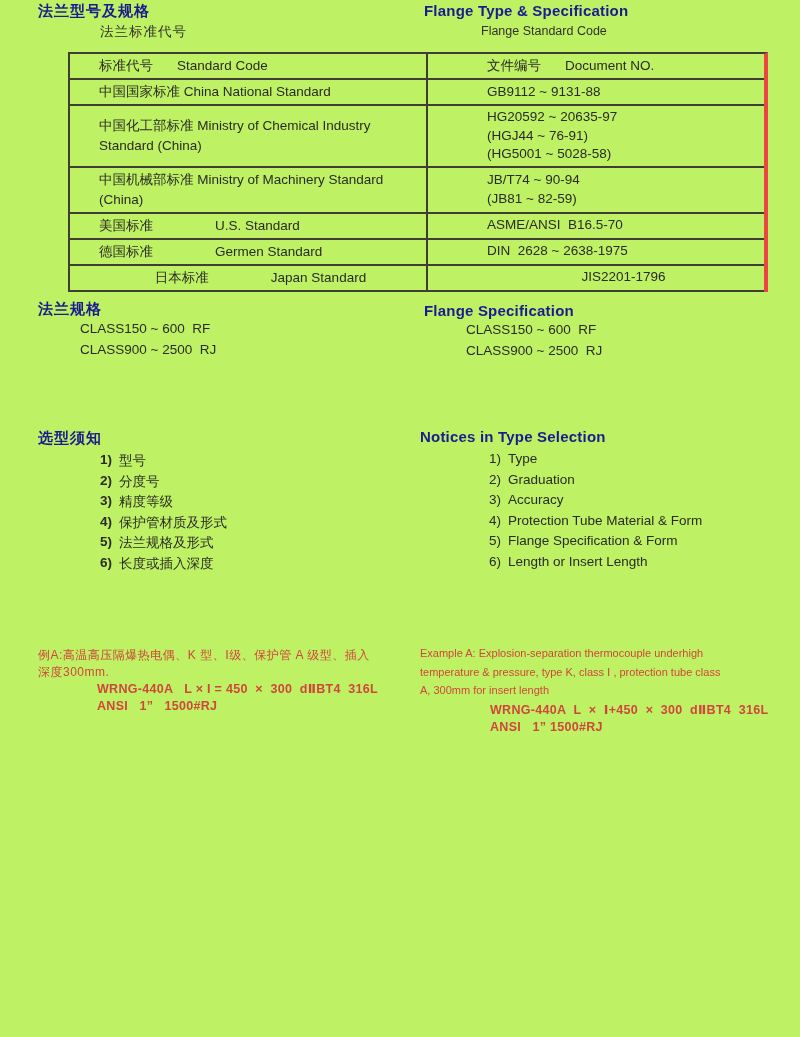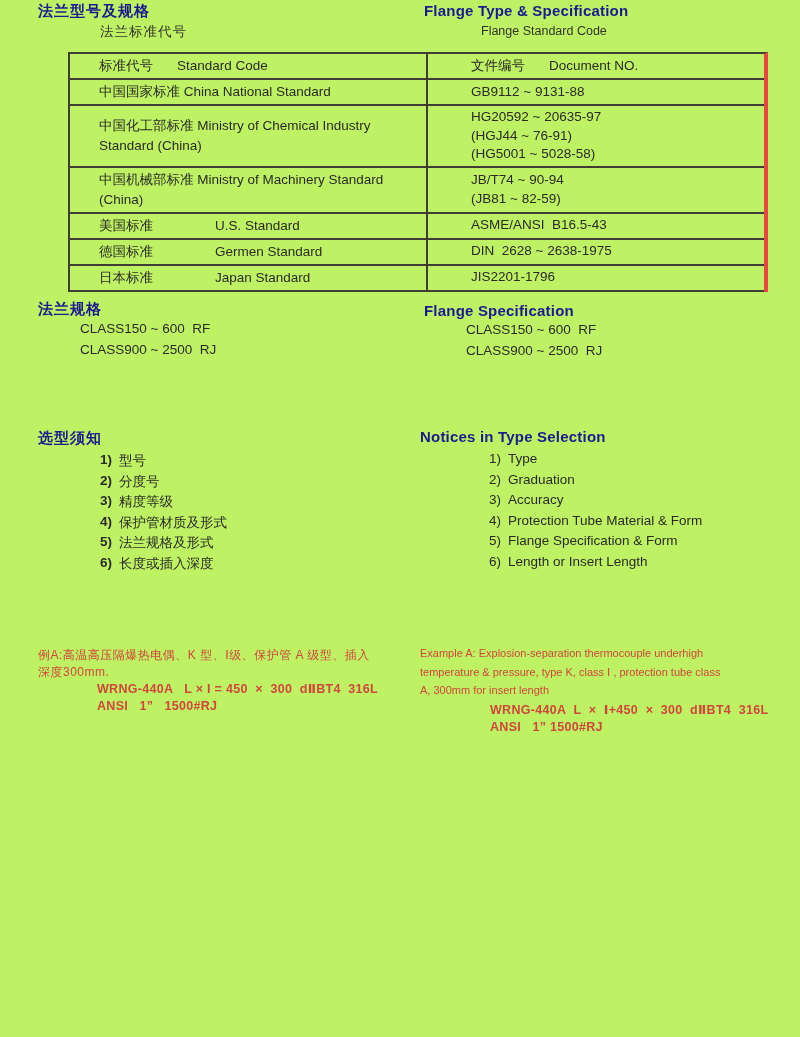--- a/index.html
+++ b/index.html
@@ -36,21 +36,21 @@
   .std-row {
     display: flex;
     border-bottom: 2px solid #403e34;
   }
   .cell {
     display: flex;
     flex-direction: column;
     justify-content: center;
   }
   .c1 { width: 356px; padding: 2px 4px 2px 29px; }
-  .c2 { flex: 1; padding: 2px 4px 2px 43px; border-left: 2px solid #403e34; }
+  .c2 { flex: 1; padding: 2px 4px 2px 59px; border-left: 2px solid #403e34; }
   .h-row { min-height: 20px; }
   .r-21 { min-height: 21px; }
   .r-55 { min-height: 55px; }
   .r-42 { min-height: 42px; }
   .r-23 { min-height: 23px; }
   .line { line-height: 18.5px; white-space: pre; }
   .c1 .line { line-height: 20px; white-space: normal; }
   .gap-head { display: inline-block; margin-left: 24px; }
   .gap-wide { display: inline-block; margin-left: 62px; }
 
@@ -118,34 +118,34 @@
         <div class="line">JB/T74 ~ 90-94</div>
         <div class="line">(JB81 ~ 82-59)</div>
       </div>
     </div>
 
     <div class="std-row r-21">
       <div class="cell c1">
           <div class="line"><span>美国标准</span><span class="gap-wide">U.S. Standard</span></div>
         </div>
       <div class="cell c2">
-          <div class="line">ASME/ANSI  B16.5-43</div>
+          <div class="line">ASME/ANSI  B16.5-70</div>
         </div>
     </div>
 
     <div class="std-row r-23">
       <div class="cell c1">
           <div class="line"><span>德国标准</span><span class="gap-wide">Germen Standard</span></div>
         </div>
       <div class="cell c2">
           <div class="line">DIN  2628 ~ 2638-1975</div>
         </div>
     </div>
 
-    <div class="std-row r-21" style="border-bottom:2px solid #403e34;">
+    <div class="std-row r-21" style="border-bottom:2px solid #403e34;text-align:center;">
       <div class="cell c1">
           <div class="line"><span>日本标准</span><span class="gap-wide">Japan Standard</span></div>
         </div>
       <div class="cell c2">
           <div class="line">JIS2201-1796</div>
         </div>
     </div>
   </div>
 
   <div class="abs navy zh-title" style="left:38px; top:300px;">法兰规格</div>

